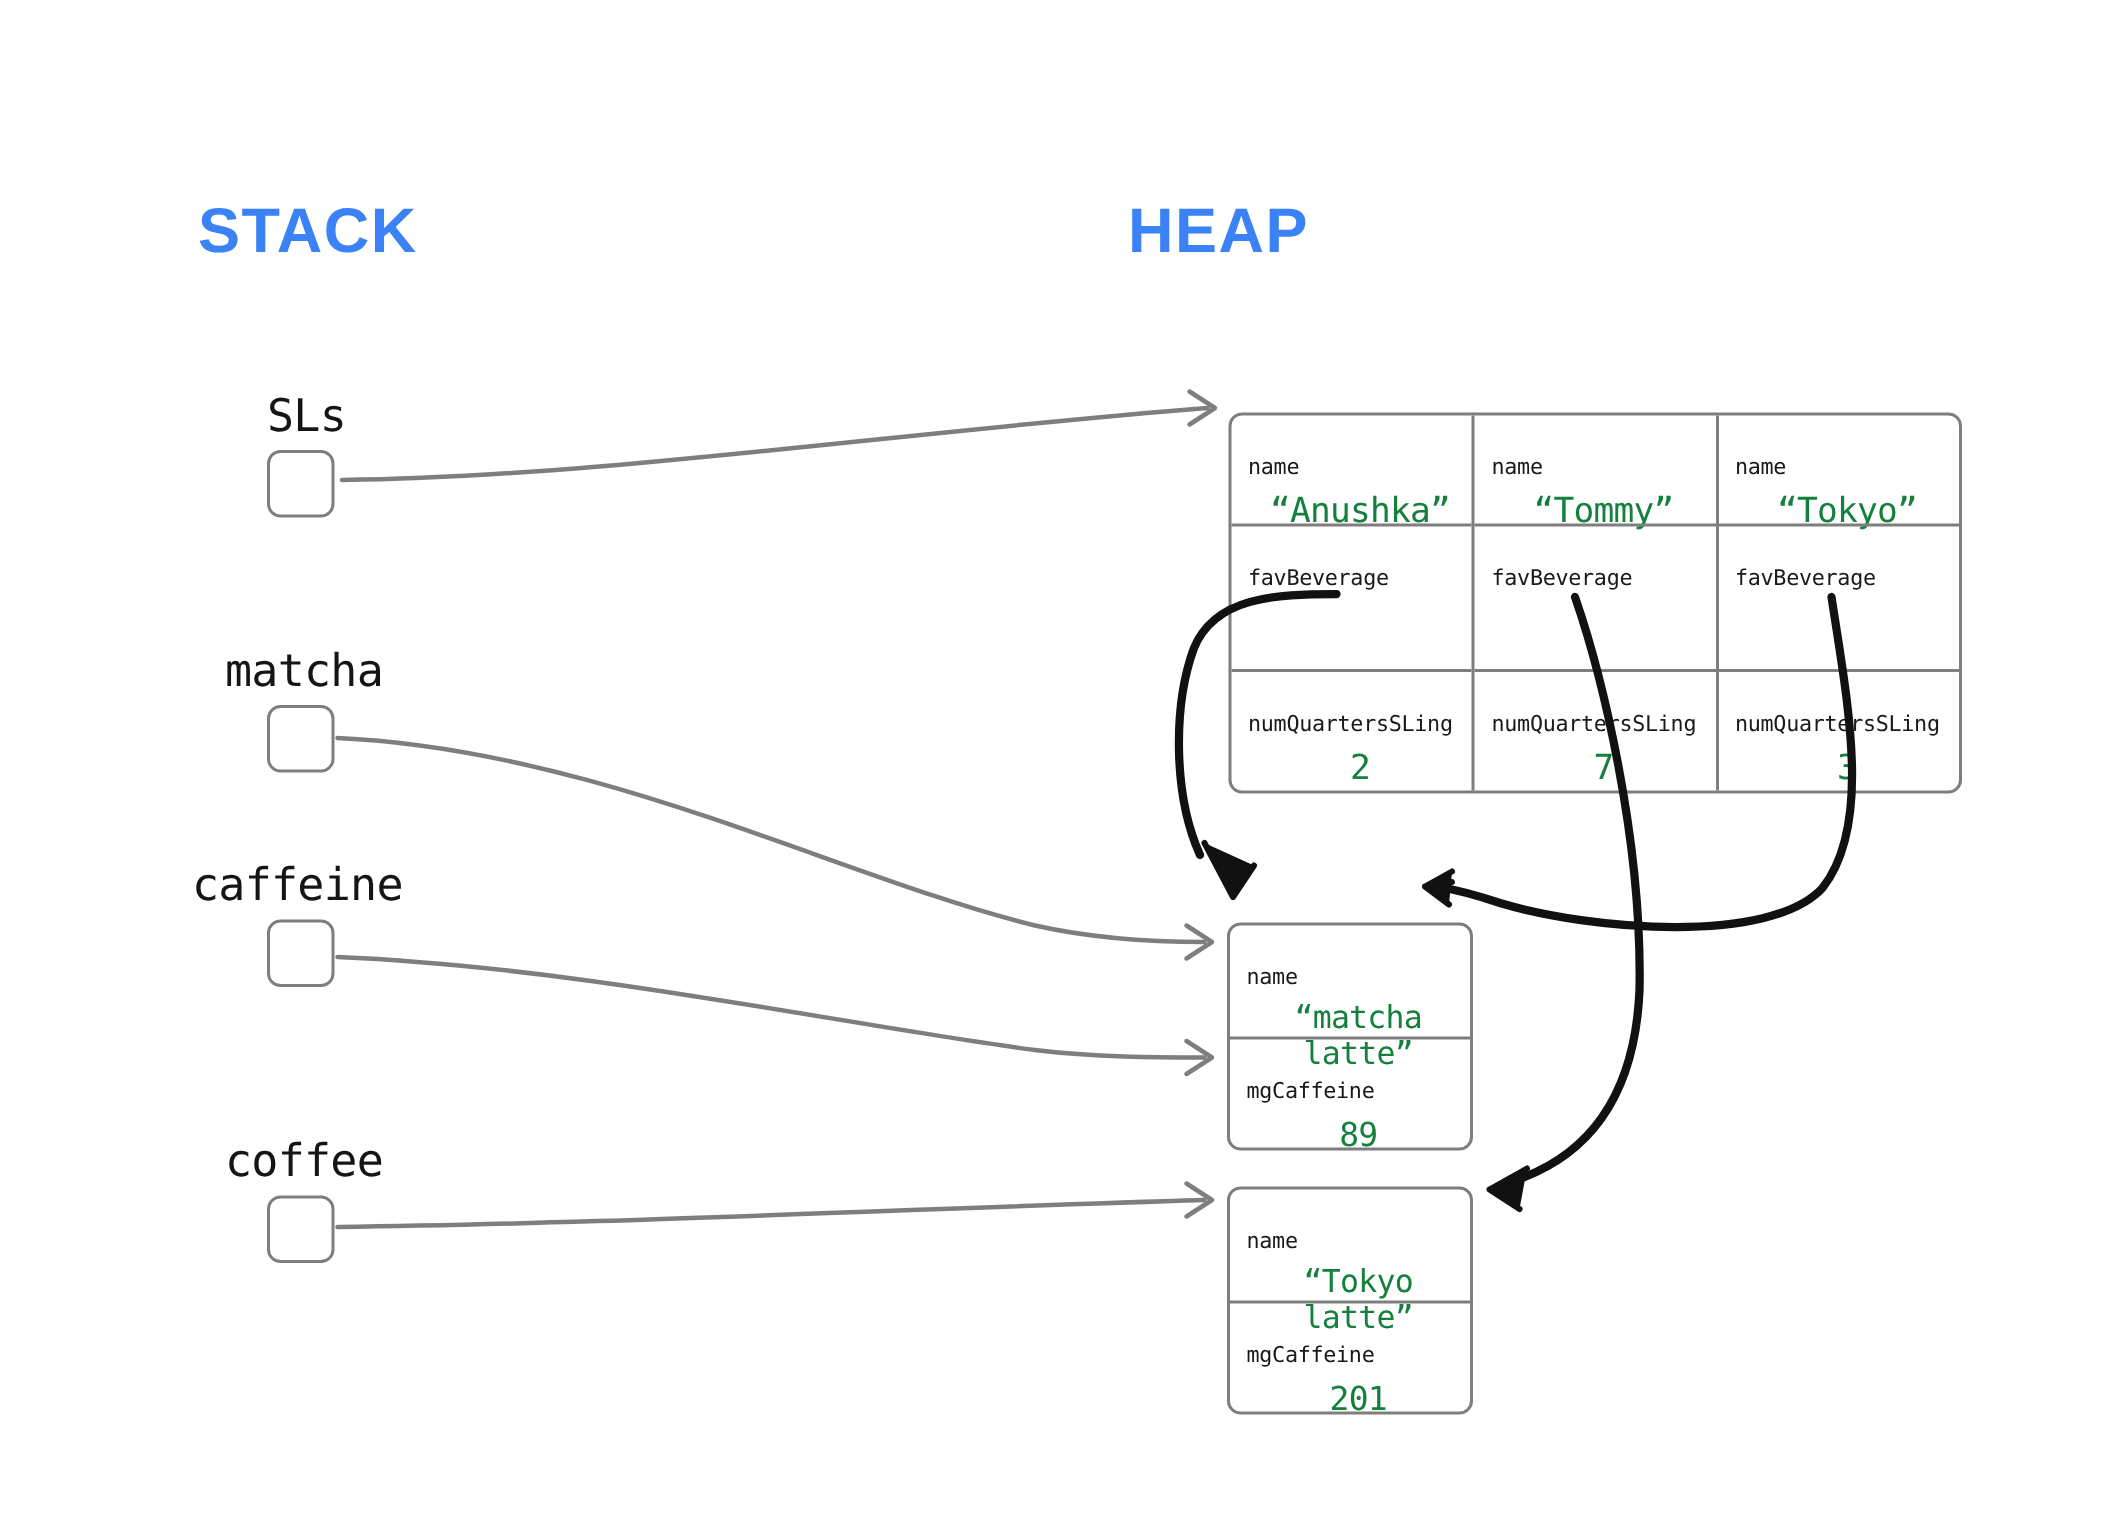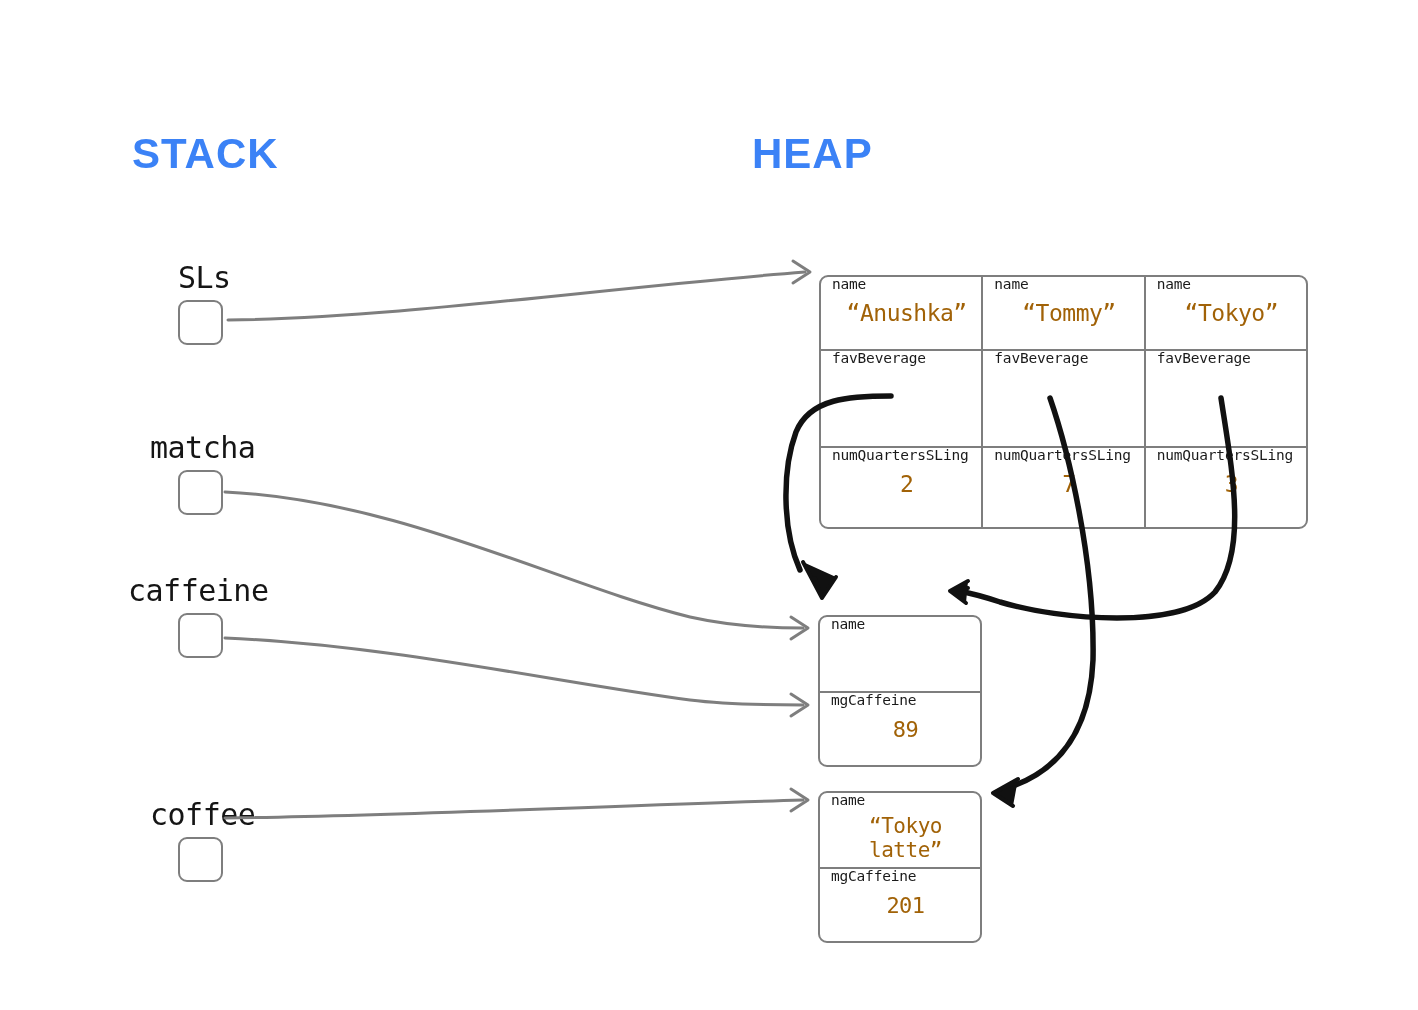--- a/index.html
+++ b/index.html
@@ -54,49 +54,49 @@
     background: #fff;
     box-sizing: border-box;
   }
 
   #var-sls      { left: 178px; top: 255px; width: 200px; height: 90px; }
   #var-sls .var-label { left: 0px; }
   #var-matcha   { left: 178px; top: 425px; width: 220px; height: 90px; }
   #var-matcha .var-label { left: -28px; }
   #var-caffeine { left: 178px; top: 568px; width: 240px; height: 90px; }
   #var-caffeine .var-label { left: -50px; }
-  #var-coffee   { left: 178px; top: 752px; width: 220px; height: 90px; margin-top: 40px; }
+  #var-coffee   { left: 178px; top: 752px; width: 220px; height: 90px; }
   #var-coffee .var-label { left: -28px; }
 
   
   .heap-obj {
     position: absolute;
     box-sizing: border-box;
     border: 2.5px solid #7e7e7e;
     border-radius: 9px;
     background: #fff;
   }
   .obj-row {
     position: relative;
     box-sizing: border-box;
-    padding: 0 0 0 11px;
+    padding: 28px 0 0 11px;
   }
   .obj-row + .obj-row { border-top: 2.5px solid #7e7e7e; }
   .field-key {
     font-family: "DejaVu Sans Mono", monospace;
     font-size: 14.5px;
     color: #1a1a1a;
     letter-spacing: -0.2px;
     line-height: 1;
     display: block;
   }
   .field-val {
     font-family: "DejaVu Sans Mono", monospace;
     font-size: 23px;
-    color: #a16207;
+    color: #15803d;
     display: block;
     text-align: center;
     margin-top: 8px;
     letter-spacing: -0.5px;
   }
 
   
   #people-array {
     left: 819px; top: 275px;
     width: 489px; height: 254px;
@@ -226,20 +226,21 @@
         <span class="field-key">numQuartersSLing</span>
         <span class="field-val">3</span>
       </div>
     </div>
 
   </div>
 
   <div id="matcha-latte" class="heap-obj">
     <div class="obj-row bev-row-name">
       <span class="field-key">name</span>
+      <span class="field-val">“matcha latte”</span>
     </div>
     <div class="obj-row bev-row-mg">
       <span class="field-key">mgCaffeine</span>
       <span class="field-val">89</span>
     </div>
   </div>
 
   <div id="tokyo-latte" class="heap-obj">
     <div class="obj-row bev-row-name">
       <span class="field-key">name</span>

